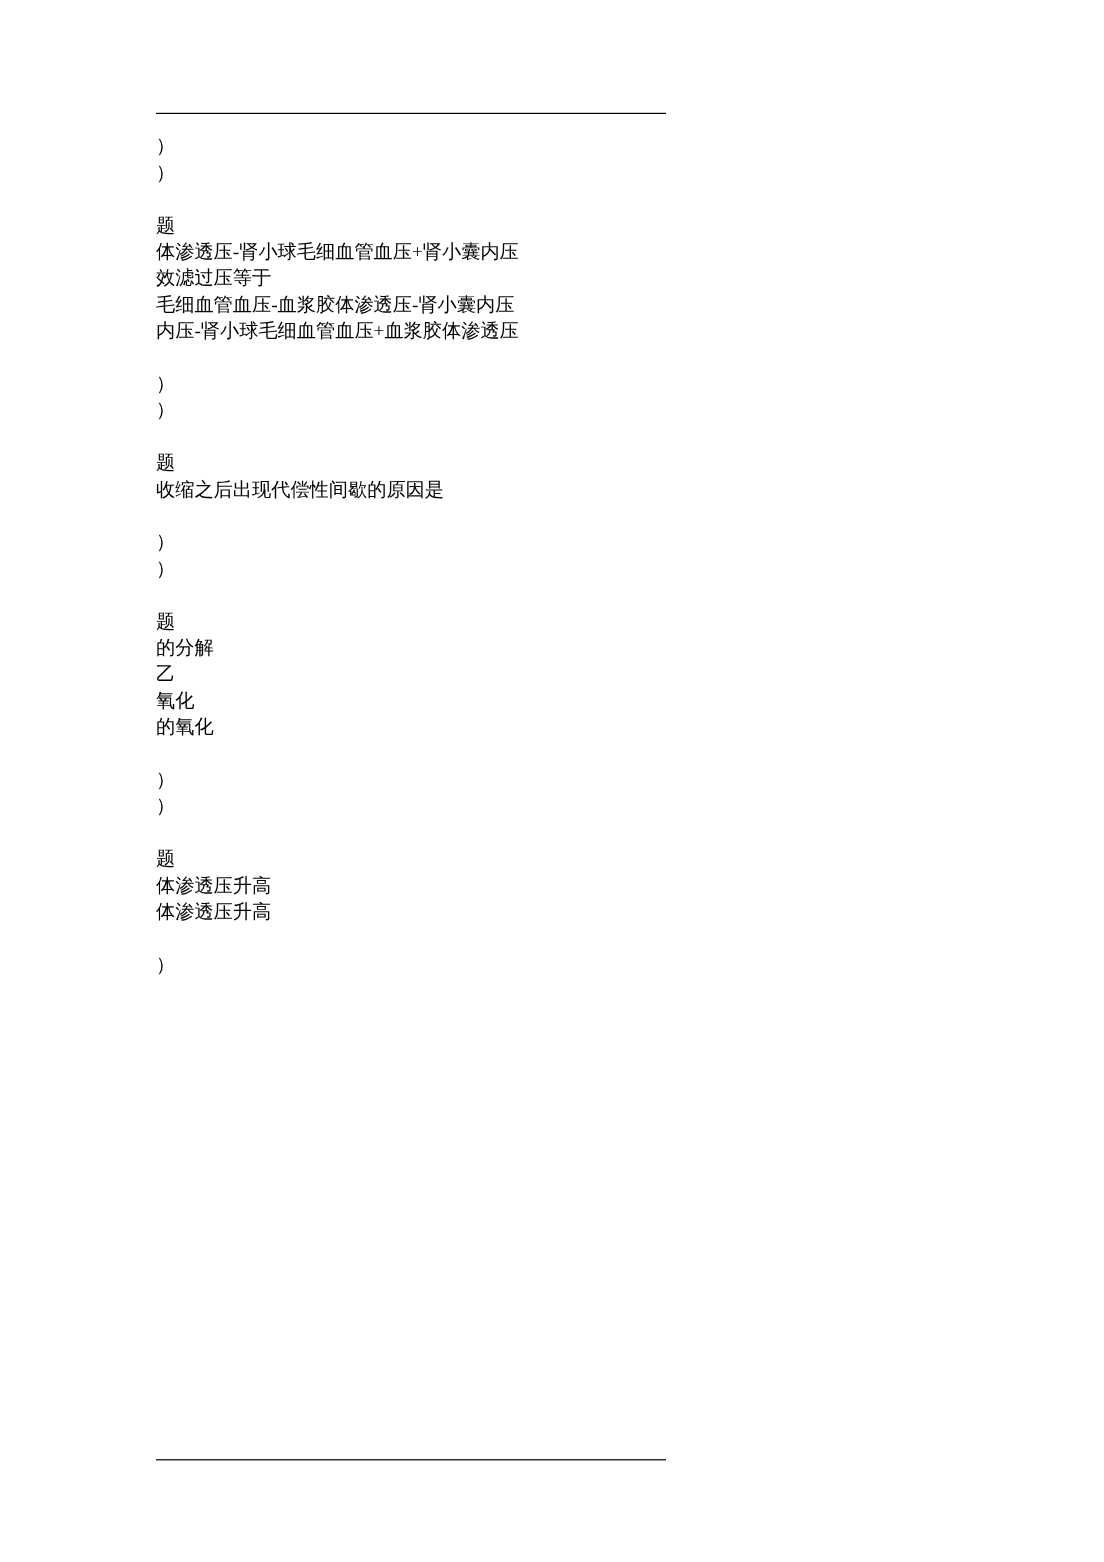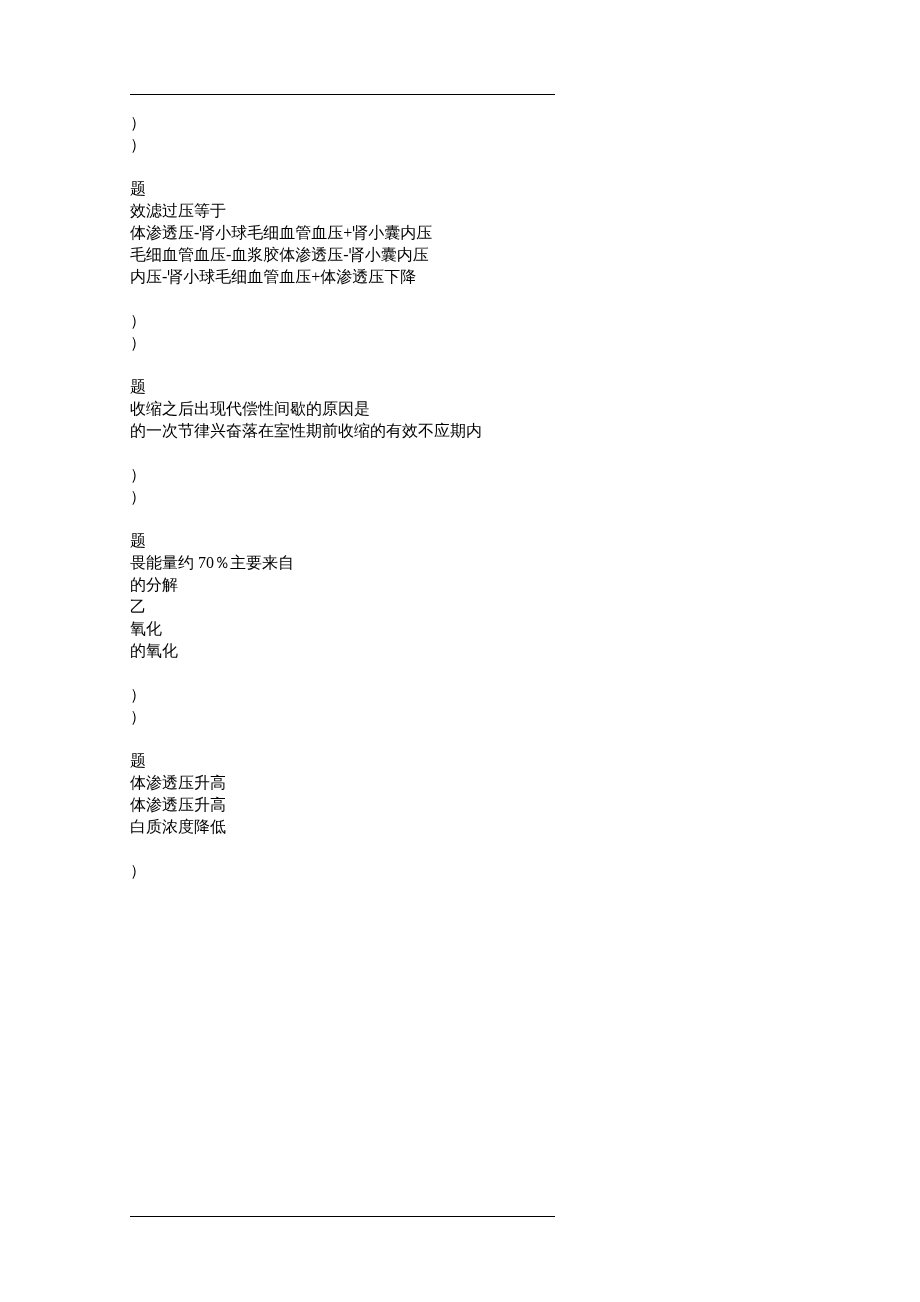--- a/index.html
+++ b/index.html
@@ -45,47 +45,44 @@
 <body>
 
 <div class="hr-top"></div>
 
 <div class="page">
   <div class="content">
     <div class="line">）</div>
     <div class="line">）</div>
     <div class="gap"></div>
     <div class="line">题</div>
+    <div class="line">体渗透压-肾小球毛细血管血压+肾小囊内压</div>
     <div class="line">效滤过压等于</div>
-    <div class="line">体渗透压-肾小球毛细血管血压+肾小囊内压</div>
     <div class="line">毛细血管血压-血浆胶体渗透压-肾小囊内压</div>
-    <div class="line">内压-肾小球毛细血管血压+体渗透压下降</div>
+    <div class="line">内压-肾小球毛细血管血压+血浆胶体渗透压</div>
     <div class="gap"></div>
     <div class="line">）</div>
     <div class="line">）</div>
     <div class="gap"></div>
     <div class="line">题</div>
     <div class="line">收缩之后出现代偿性间歇的原因是</div>
-    <div class="line">的一次节律兴奋落在室性期前收缩的有效不应期内</div>
     <div class="gap"></div>
     <div class="line">）</div>
     <div class="line">）</div>
     <div class="gap"></div>
     <div class="line">题</div>
-    <div class="line">畏能量约 70％主要来自</div>
     <div class="line">的分解</div>
     <div class="line">乙</div>
     <div class="line">氧化</div>
     <div class="line">的氧化</div>
     <div class="gap"></div>
     <div class="line">）</div>
     <div class="line">）</div>
     <div class="gap"></div>
     <div class="line">题</div>
     <div class="line">体渗透压升高</div>
     <div class="line">体渗透压升高</div>
-    <div class="line">白质浓度降低</div>
     <div class="gap"></div>
     <div class="line">）</div>
   </div>
 </div>
 
 <div class="hr-bottom"></div>
 
 </body></html>

